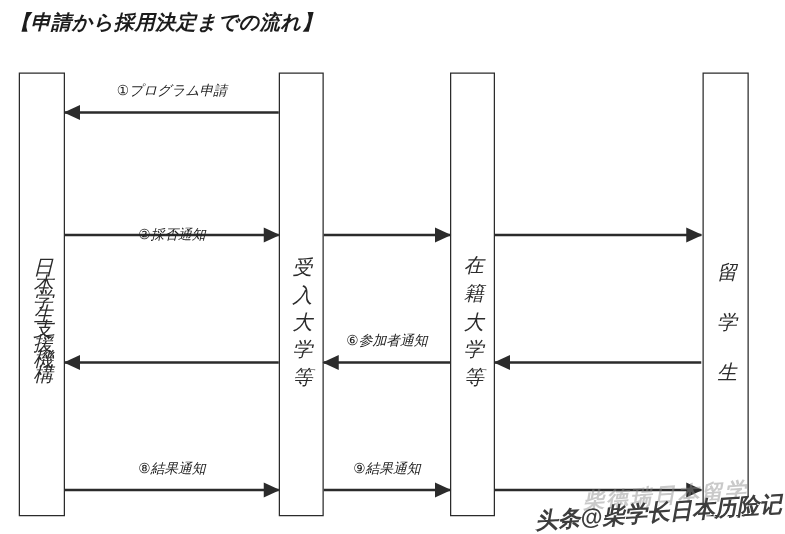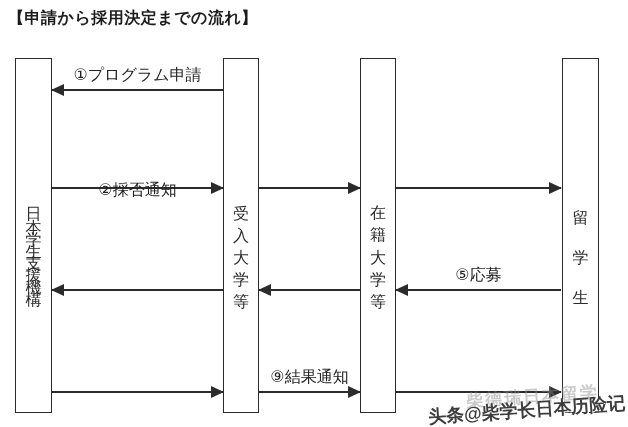--- a/index.html
+++ b/index.html
@@ -1,17 +1,17 @@
 <!DOCTYPE html>
 <html><head>
 <meta charset="utf-8">
 <style>
   html,body{margin:0;padding:0;background:#ffffff;}
   body{font-family:"Liberation Sans","DejaVu Sans",sans-serif;}
-  #page{position:relative;width:628px;height:427px;background:#ffffff;overflow:hidden;}
+  #page{position:relative;width:628px;height:427px;background:#ffffff;overflow:hidden;font-style:italic;}
 
   .title{position:absolute;left:8px;top:8px;font-size:16px;font-weight:700;color:#1c1c1c;letter-spacing:0.5px;white-space:nowrap;}
 
   
   .actor{position:absolute;top:58px;height:355px;border:1.5px solid #2b2b2b;background:#ffffff;display:flex;align-items:center;justify-content:center;box-sizing:border-box;}
   .actor-1{left:15px;width:37px;}
   .actor-2{left:223px;width:36px;}
   .actor-3{left:360px;width:36px;}
   .actor-4{left:562px;width:37px;}
   .vtext{writing-mode:vertical-rl;text-orientation:upright;font-size:16px;color:#2b2b2b;line-height:1;white-space:nowrap;}
@@ -22,21 +22,21 @@
   
   .arrow{position:absolute;height:2px;background:#2b2b2b;}
   .seg-a{left:52px;width:171px;}
   .seg-b{left:259px;width:101px;}
   .seg-c{left:396px;width:165px;}
   .y1{top:89px;}.y2{top:187px;}.y3{top:289px;}.y4{top:391px;}
   .head{position:absolute;width:0;height:0;top:-5px;}
   .dir-left .head{left:-1px;border-top:6px solid transparent;border-bottom:6px solid transparent;border-right:13px solid #2b2b2b;}
   .dir-right .head{right:-1px;border-top:6px solid transparent;border-bottom:6px solid transparent;border-left:13px solid #2b2b2b;}
 
-  .flow-label{position:absolute;text-align:center;font-size:16px;color:#222222;white-space:nowrap;}
+  .flow-label{position:absolute;text-align:center;font-size:11px;color:#222222;white-space:nowrap;}
   .ly1{top:65px;}.ly2{top:180px;}.ly3{top:265px;}.ly4{top:367px;}
 
   
   .wm-ghost{position:absolute;left:466px;top:385px;font-size:17px;font-weight:700;color:#8a8a8a;opacity:0.45;transform:rotate(-4deg);white-space:nowrap;letter-spacing:2px;}
   .wm-main{position:absolute;left:428px;top:398px;font-size:18px;font-weight:700;color:#3d3d3d;transform:rotate(-4deg);white-space:nowrap;text-shadow:1px 1px 0 #ffffff;}
 </style>
 </head>
 <body>
 
 <div id="page">
@@ -74,29 +74,30 @@
     <span class="head"></span>
   </div>
 
   <div class="arrow seg-a y3 dir-left">
     <span class="head"></span>
   </div>
 
   <div class="arrow seg-b y3 dir-left">
     <span class="head"></span>
   </div>
+  <div class="flow-label seg-b ly3">⑥参加者通知</div>
 
   <div class="arrow seg-c y3 dir-left">
     <span class="head"></span>
   </div>
-  <div class="flow-label seg-c ly3">⑤応募</div>
 
   <div class="arrow seg-a y4 dir-right">
     <span class="head"></span>
   </div>
+  <div class="flow-label seg-a ly4">⑧結果通知</div>
 
   <div class="arrow seg-b y4 dir-right">
     <span class="head"></span>
   </div>
   <div class="flow-label seg-b ly4">⑨結果通知</div>
 
   <div class="arrow seg-c y4 dir-right">
     <span class="head"></span>
   </div>
 

